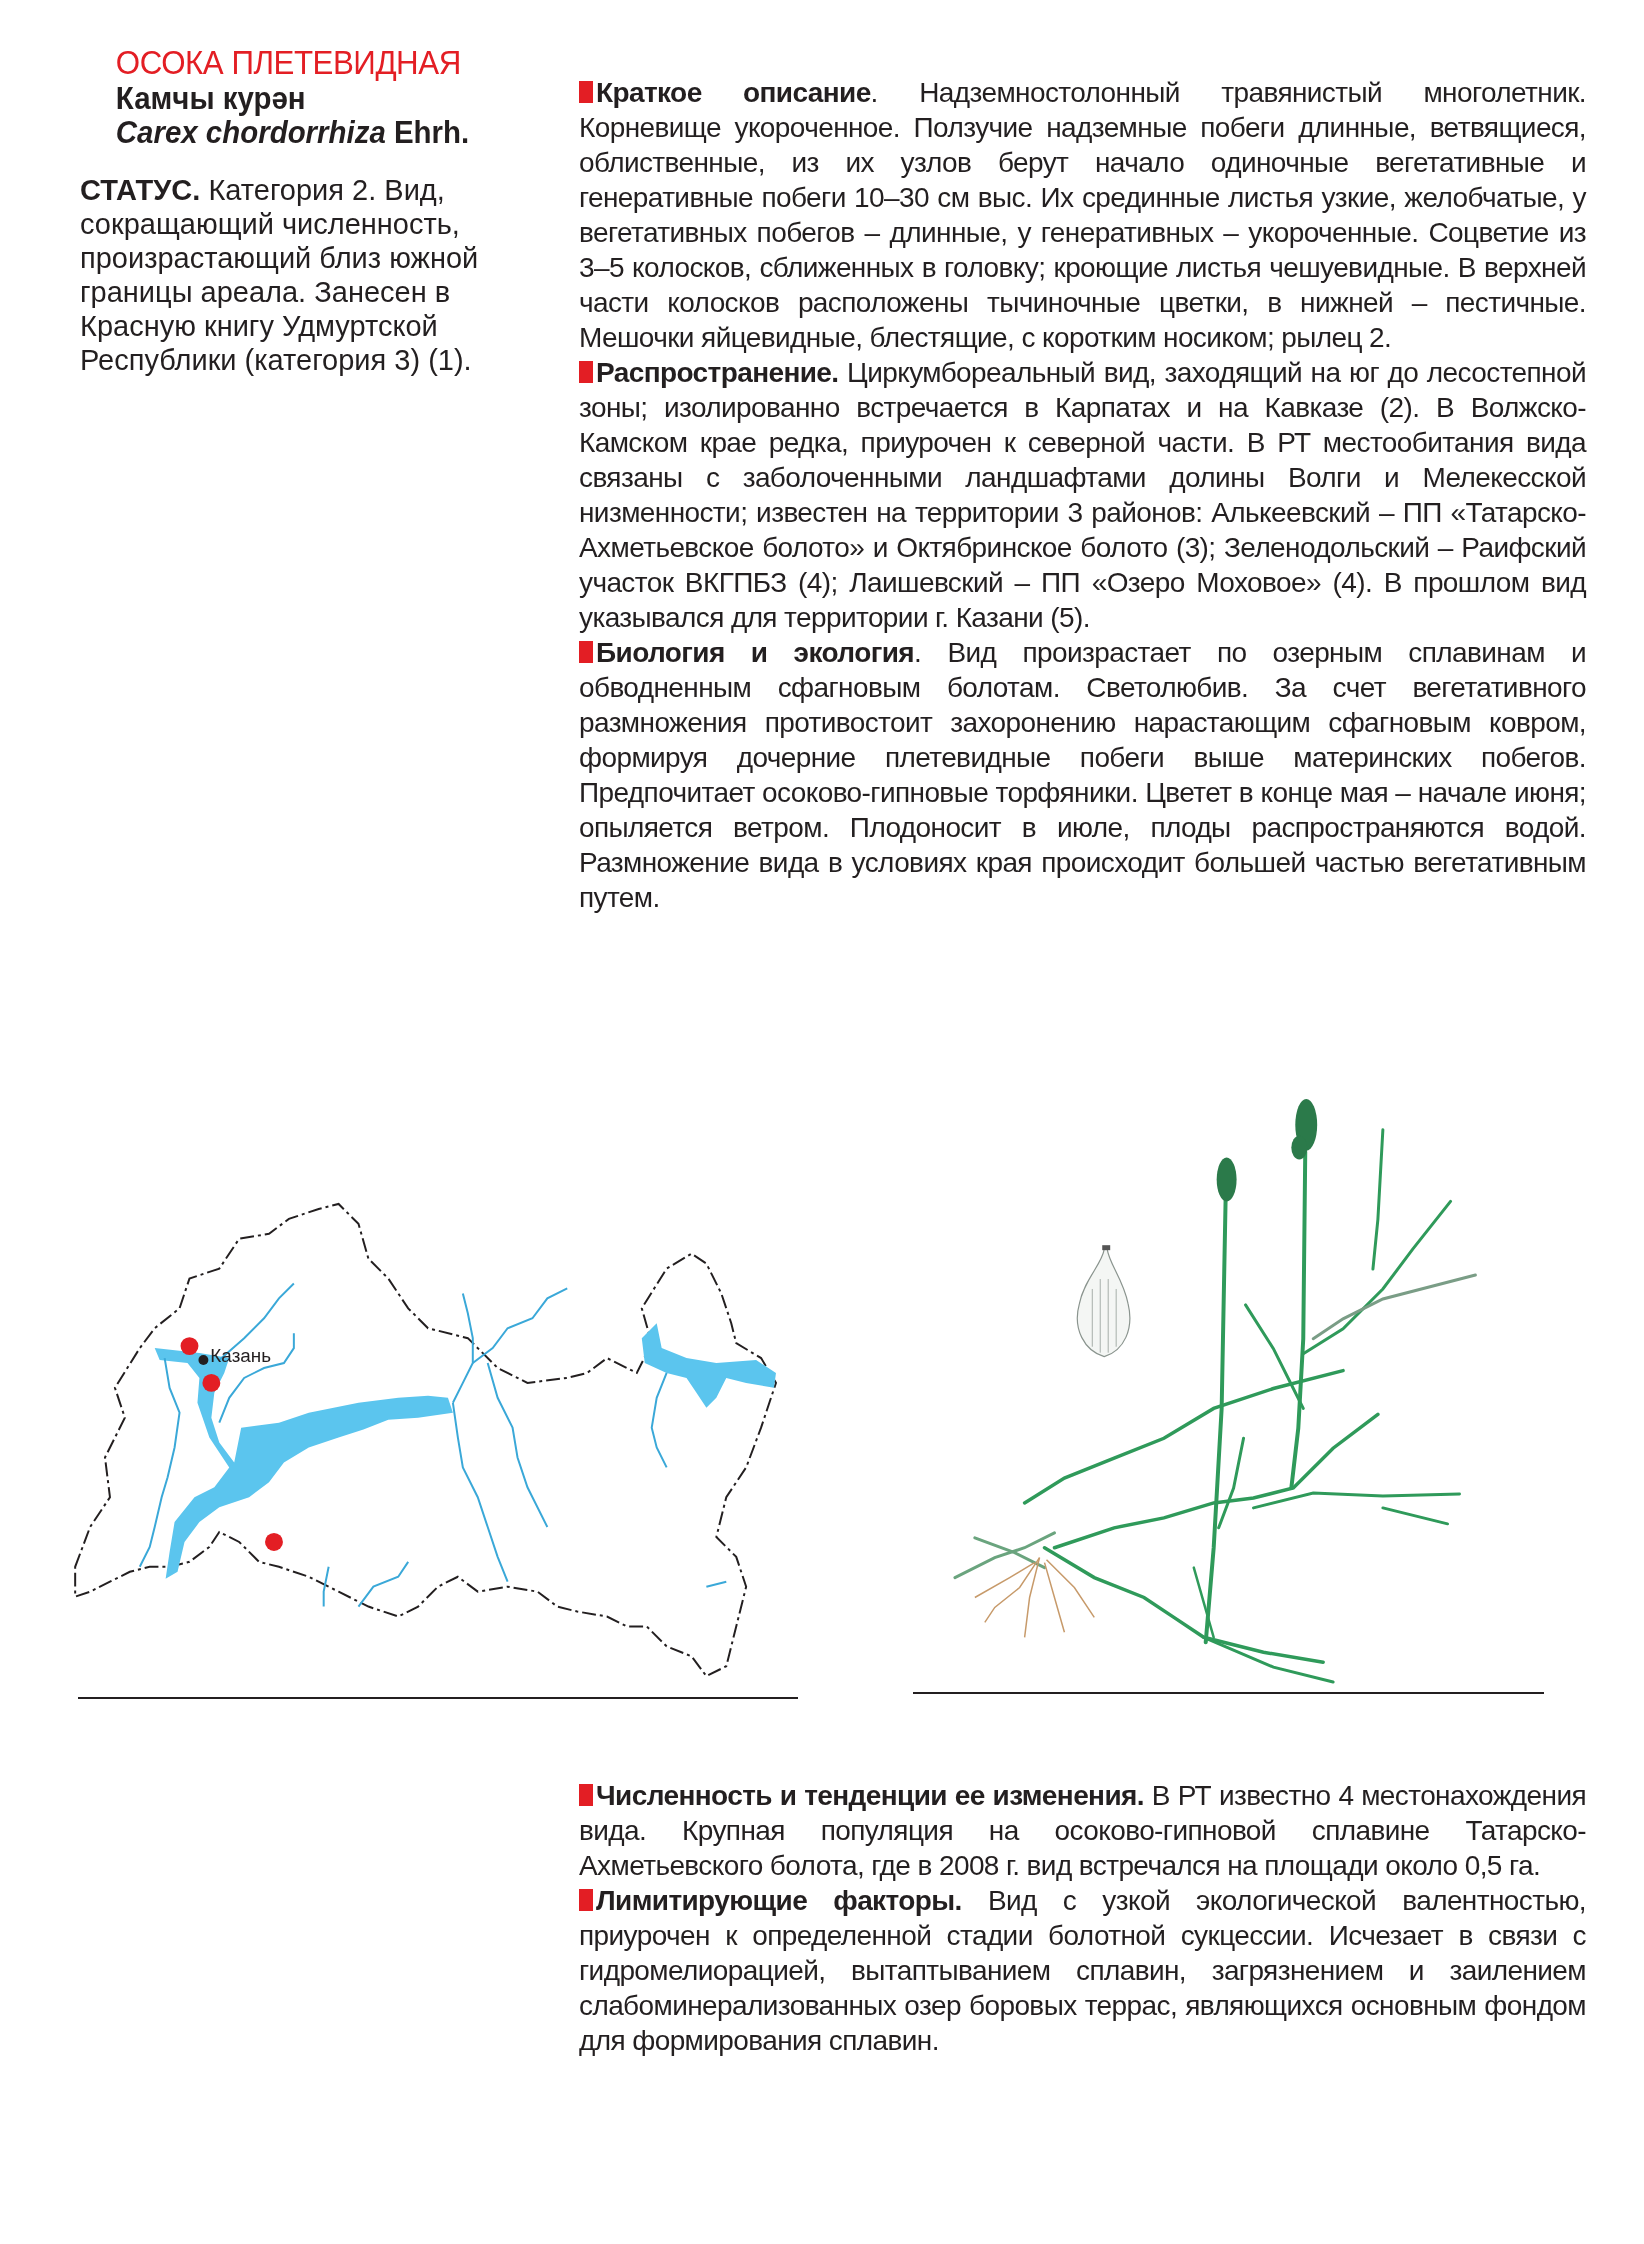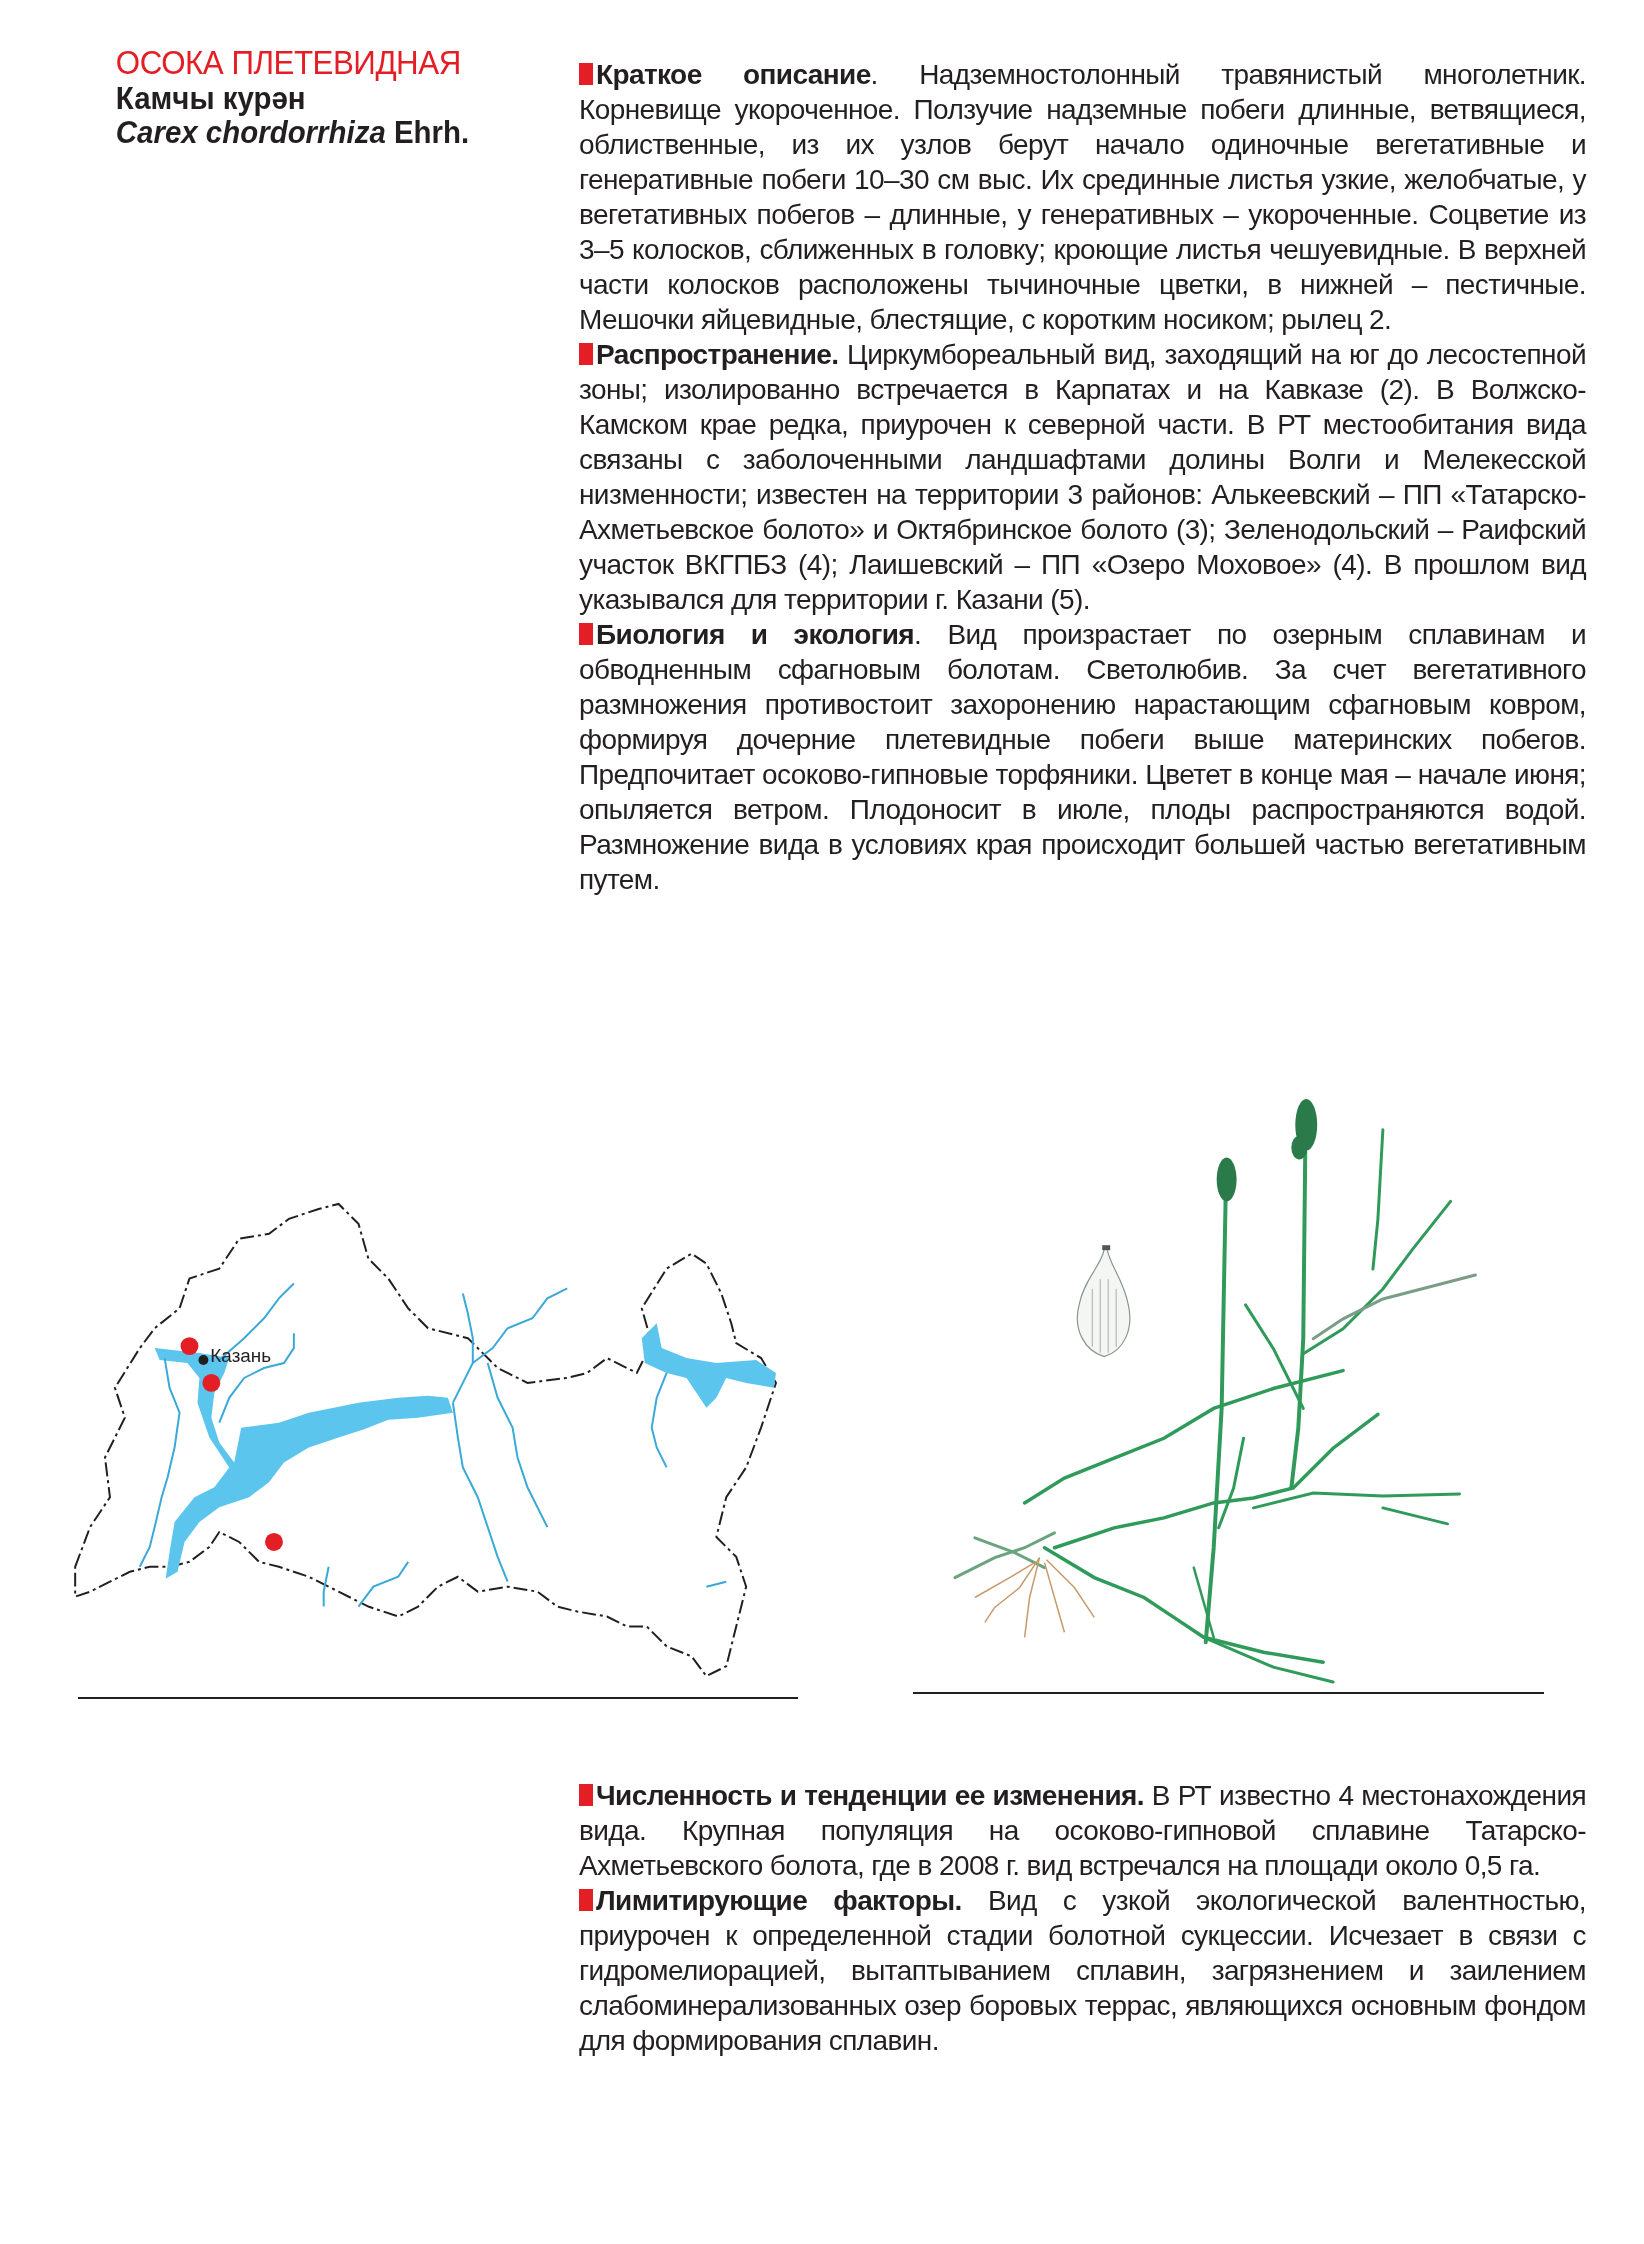--- a/index.html
+++ b/index.html
@@ -24,21 +24,21 @@
   }
   .title-lat i { font-style: italic; }
   .family { margin-top: 26px; font-size: 29px; line-height: 34px; }
   .status { margin-top: 24px; font-size: 29px; line-height: 34px; }
   .status b { font-weight: bold; }
 
   .right-col {
     position: absolute; left: 579px; width: 1007px;
     font-size: 28px; line-height: 35px; text-align: justify;
   }
-  .right-col.top { top: 57px; }
+  .right-col.top { top: 75px; }
   .right-col.bottom { top: 1734px; margin-top: 44px; }
   .para { margin: 0; }
   .para .marker {
     display: inline-block; width: 14px; height: 22px; background: #e31e24;
     margin-right: 3px; vertical-align: -1px;
   }
   .para .head { font-weight: bold; }
   .cond { display: inline; letter-spacing: -0.6px; }
 
   .map-wrap { position: absolute; left: 70px; top: 1199px; width: 736px; height: 502px; }
@@ -48,20 +48,21 @@
   .rule.plant-rule { left: 913px; top: 1692px; width: 631px; }
   .kazan-label { font-family: "Liberation Sans", sans-serif; font-size: 19px; fill: #231f20; }
 </style>
 </head>
 <body>
 
 <div class="left-col">
   <div class="title-ru">ОСОКА ПЛЕТЕВИДНАЯ</div>
   <div class="title-tt">Камчы курән</div>
   <div class="title-lat"><i>Carex chordorrhiza</i><span> Ehrh.</span></div>
+  <div class="status"><b>СТАТУС.</b><span> Категория 2. Вид, сокращающий численность, произрастающий близ южной границы ареала. Занесен в Красную книгу Удмуртской Республики (категория 3) (1).</span></div>
 </div>
 
 <div class="right-col top">
   <p class="para"><span class="marker"></span><span class="cond"><span class="head">Краткое описание</span><span>. Надземностолонный травянистый многолетник. Корневище укороченное. Ползучие надземные побеги длинные, ветвящиеся, облиственные, из их узлов берут начало одиночные вегетативные и генеративные побеги 10–30 см выс. Их срединные листья узкие, желобчатые, у вегетативных побегов – длинные, у генеративных – укороченные. Соцветие из 3–5 колосков, сближенных в головку; кроющие листья чешуевидные. В верхней части колосков расположены тычиночные цветки, в нижней – пестичные. Мешочки яйцевидные, блестящие, с коротким носиком; рылец 2.</span></span></p>
   <p class="para"><span class="marker"></span><span class="cond"><span class="head">Распространение.</span><span> Циркумбореальный вид, заходящий на юг до лесостепной зоны; изолированно встречается в Карпатах и на Кавказе (2). В Волжско-Камском крае редка, приурочен к северной части. В РТ местообитания вида связаны с заболоченными ландшафтами долины Волги и Мелекесской низменности; известен на территории 3 районов: Алькеевский – ПП «Татарско-Ахметьевское болото» и Октябринское болото (3); Зеленодольский – Раифский участок ВКГПБЗ (4); Лаишевский – ПП «Озеро Моховое» (4). В прошлом вид указывался для территории г. Казани (5).</span></span></p>
   <p class="para"><span class="marker"></span><span class="cond"><span class="head">Биология и экология</span><span>. Вид произрастает по озерным сплавинам и обводненным сфагновым болотам. Светолюбив. За счет вегетативного размножения противостоит захоронению нарастающим сфагновым ковром, формируя дочерние плетевидные побеги выше материнских побегов. Предпочитает осоково-гипновые торфяники. Цветет в конце мая – начале июня; опыляется ветром. Плодоносит в июле, плоды распространяются водой. Размножение вида в условиях края происходит большей частью вегетативным путем.</span></span></p>
 </div>
 
 <div class="map-wrap">
   <svg width="736" height="502" viewBox="0 0 740 505">

